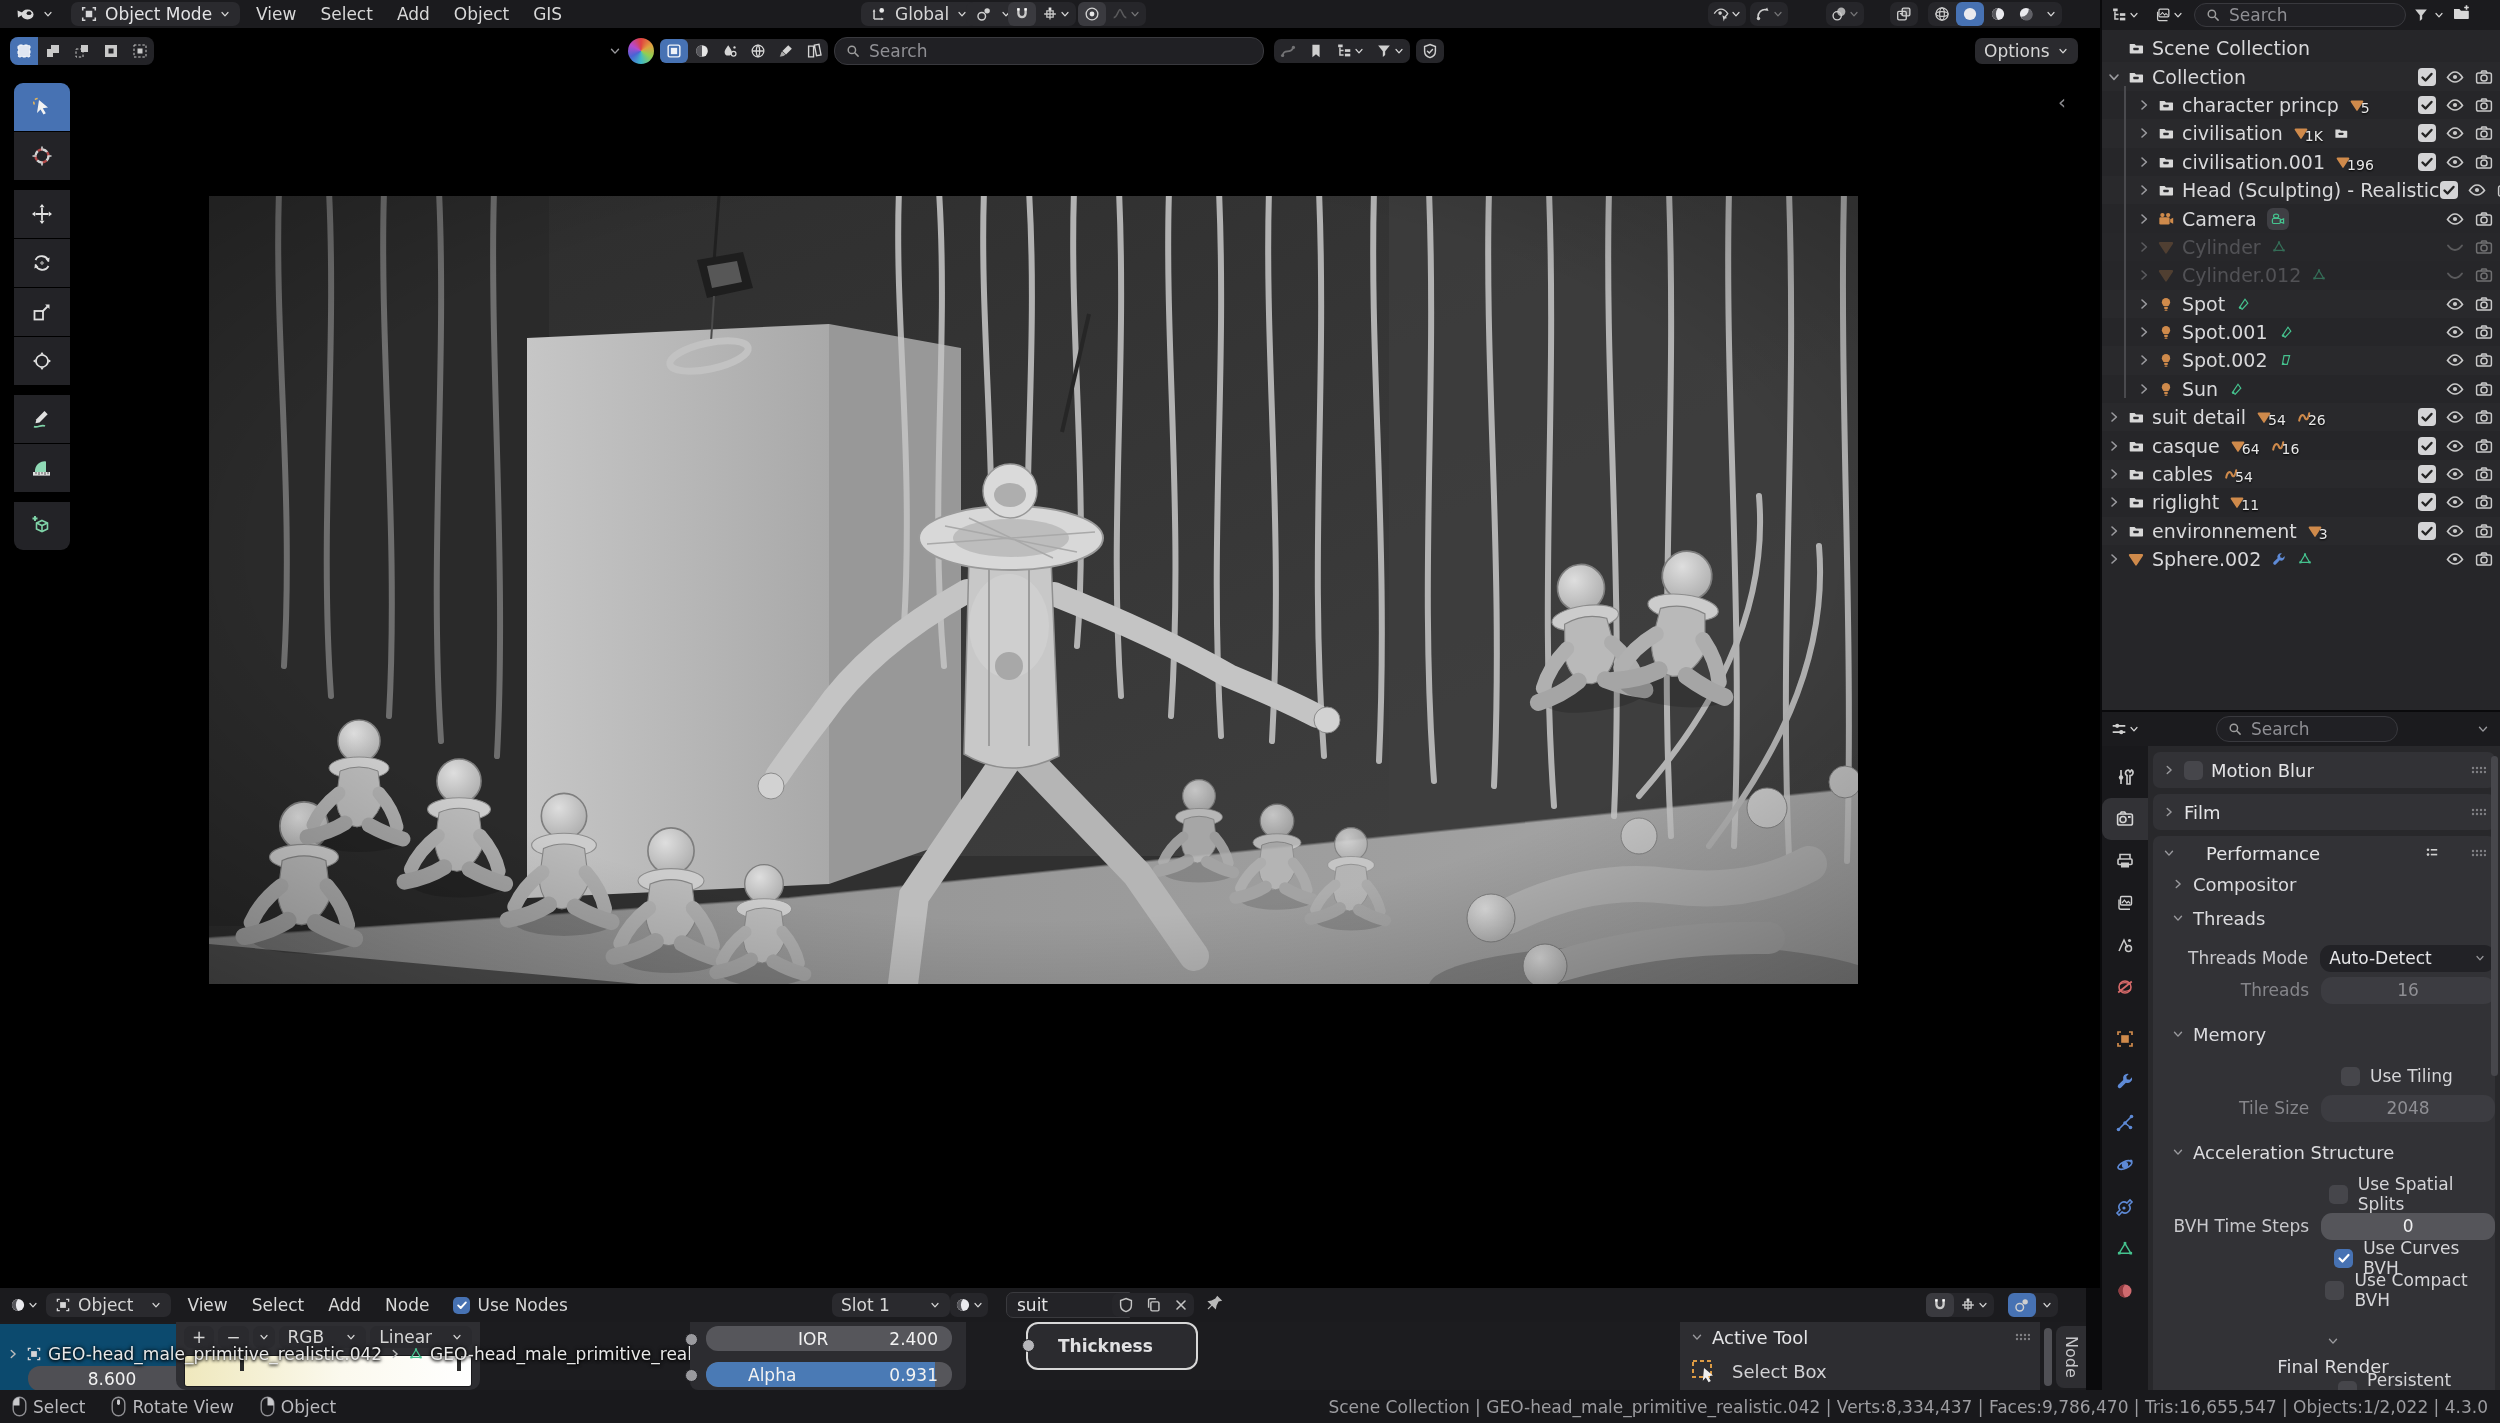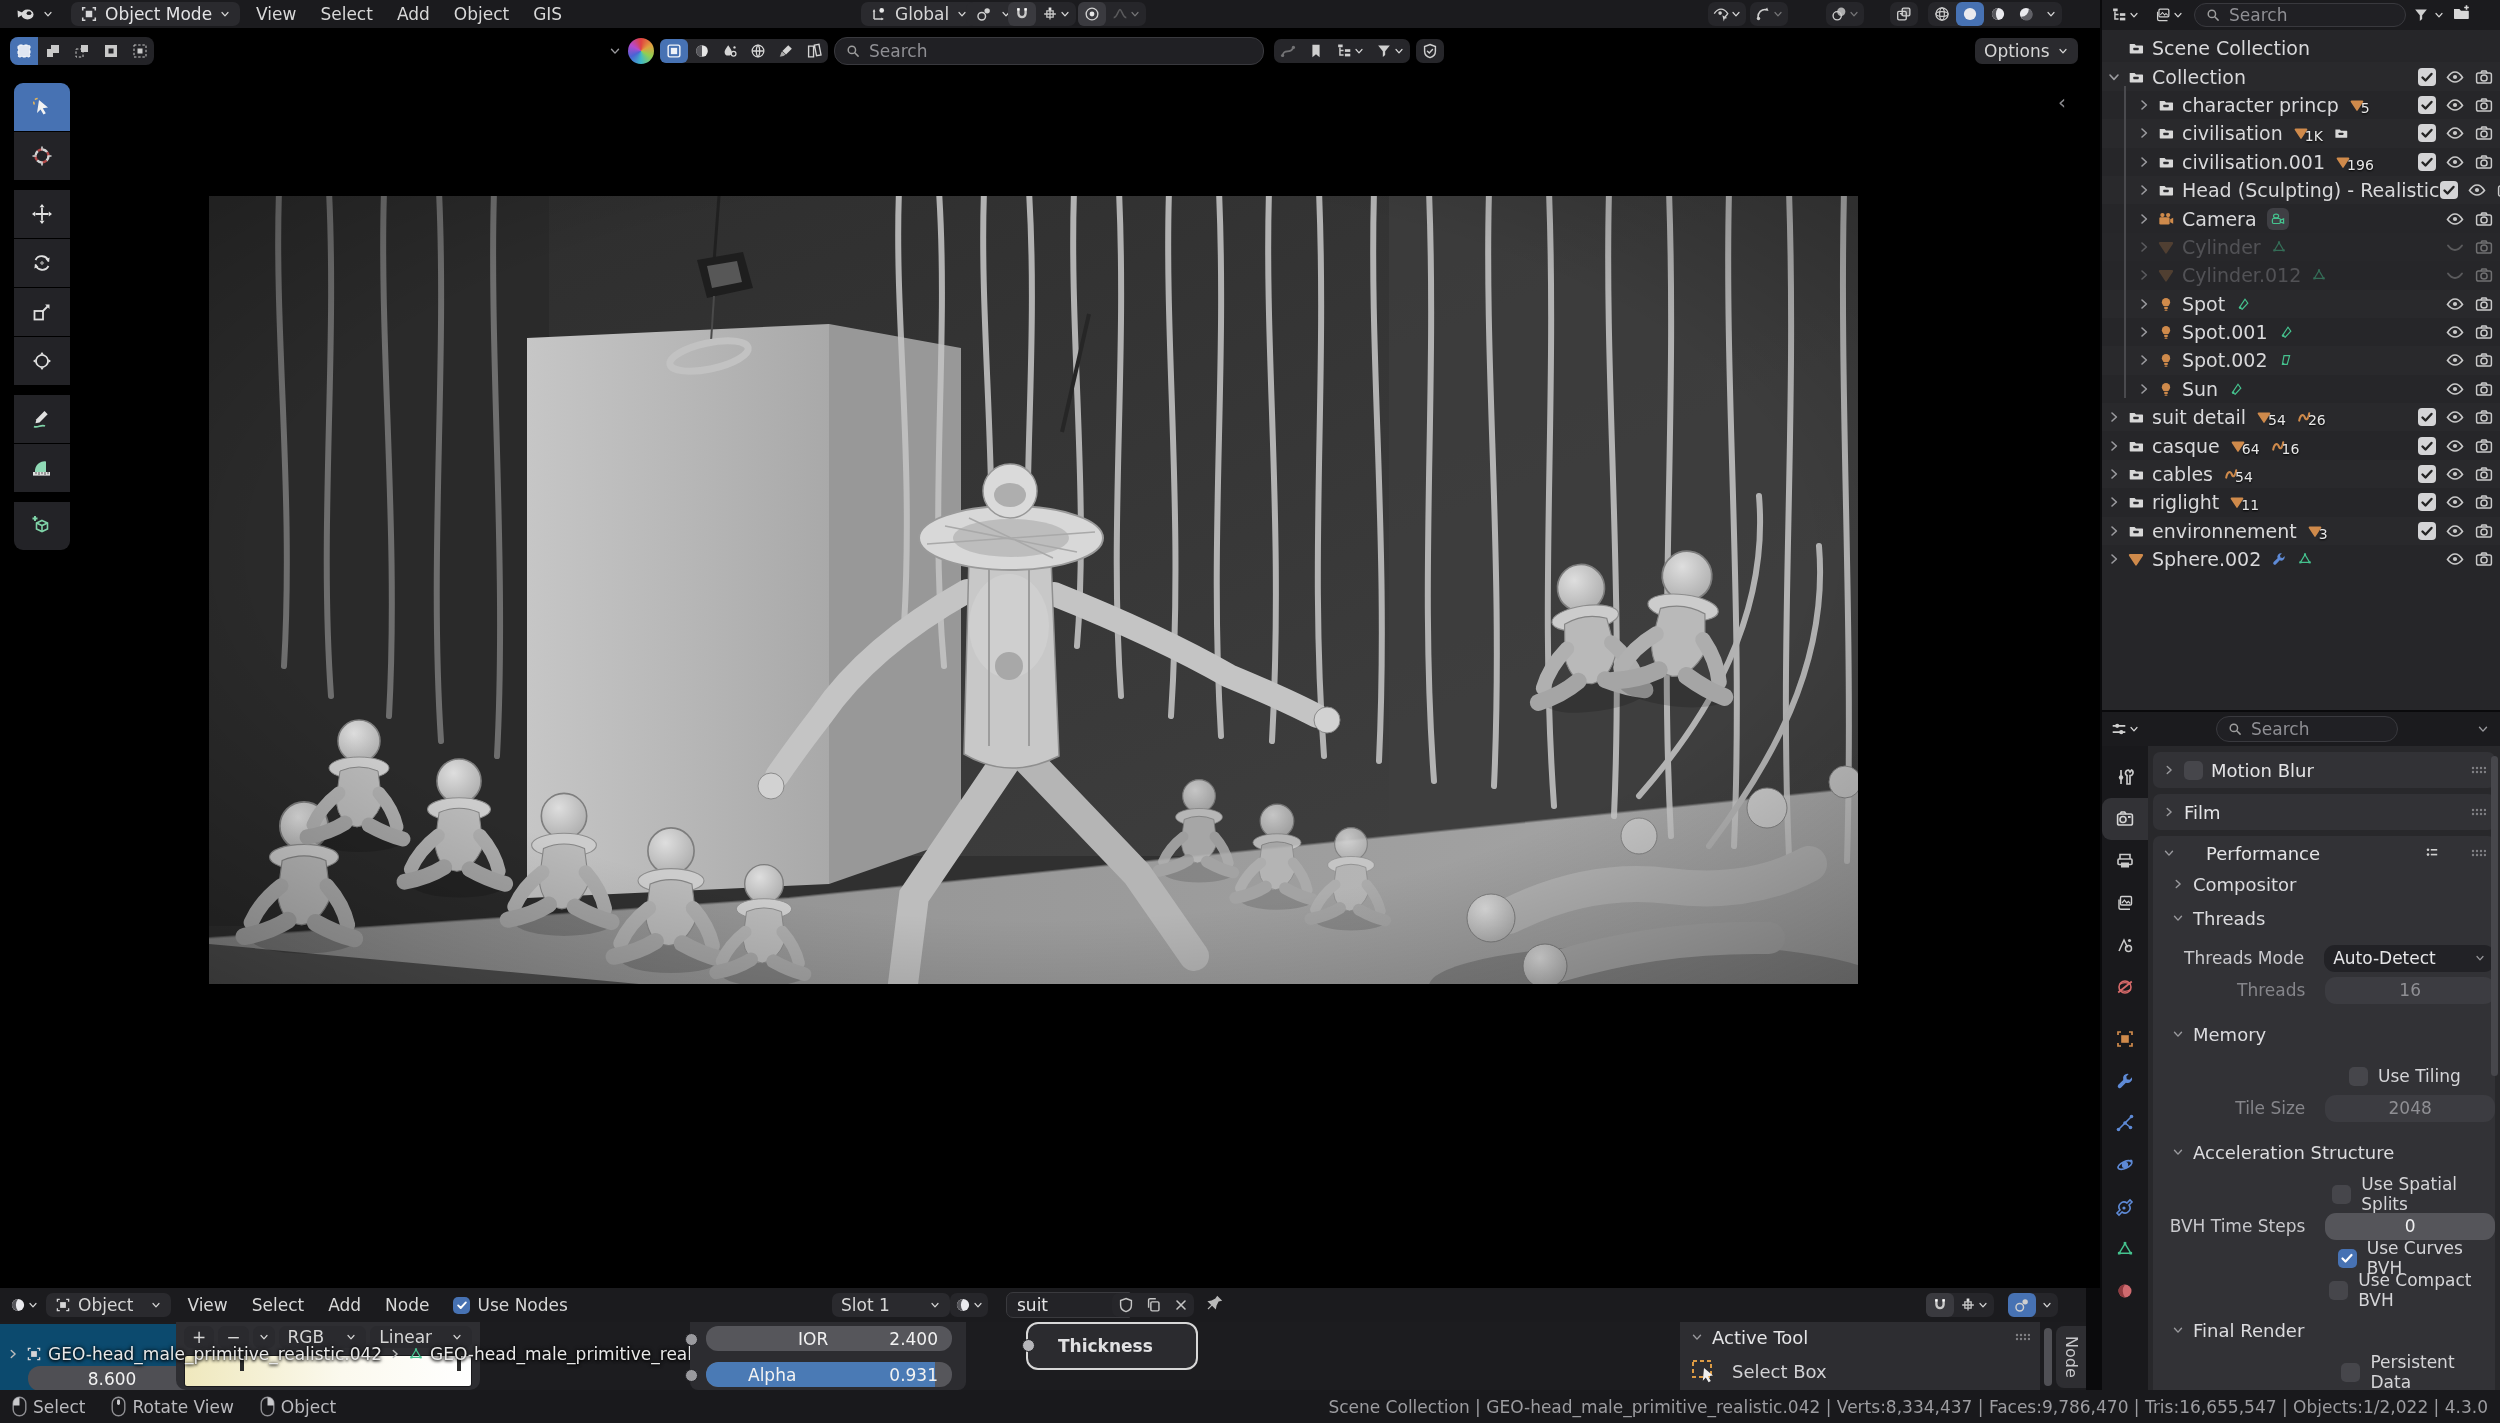--- a/index.html
+++ b/index.html
@@ -47,21 +47,21 @@
   .tspace{width:18px;height:18px;}
   .orng{color:#cf8a4b;}
   
   #properties{left:2102px;top:712px;width:398px;height:678px;background:#28282b;}
   .ptab{width:46px;height:42px;display:flex;align-items:center;justify-content:center;}
   .ptab.on{background:#323236;border-radius:9px 0 0 9px;}
   .panel{background:#323236;border-radius:7px;margin:0 5px 6px 5px;}
   .phead{display:flex;align-items:center;height:36px;padding:0 9px;gap:8px;color:#e4e4e6;font-size:18px;}
   .psub{display:flex;align-items:center;height:28px;padding-left:18px;gap:8px;color:#dcdcdf;font-size:18px;}
   .prow{display:flex;align-items:center;height:28px;}
-  .plab{width:176px;text-align:right;padding-right:20px;color:#c8c8cc;font-size:17px;white-space:nowrap;}
+  .plab{width:176px;text-align:right;padding-right:12px;color:#c8c8cc;font-size:17px;white-space:nowrap;}
   .plab.dis{color:#85858a;}
   .pfield{width:196px;height:27px;border-radius:11px;display:flex;align-items:center;justify-content:center;font-size:17px;}
   .drop{background:#222226;justify-content:space-between;padding:0 9px;box-sizing:border-box;width:196px;}
   .num{background:#55555a;color:#f0f0f1;}
   .num.dis{background:#3c3c41;color:#8f8f94;}
   .bcheck{width:19px;height:19px;border-radius:5px;background:#46464b;flex:none;}
   .bcheck.on{background:#4772b3;display:flex;align-items:center;justify-content:center;}
   .cklab{margin-left:10px;font-size:17px;color:#d5d5d8;}
   
   #shader{left:0;top:1288px;width:2086px;height:102px;background:#1c1c1f;}
@@ -1866,21 +1866,21 @@
                 </svg>
               </span>
             </span>
           <span class="cklab">Use Curves BVH</span>
         </div>
         <div class="prow" style="margin-top:4px;">
           <span class="plab"></span>
           <span class="bcheck"></span>
           <span class="cklab">Use Compact BVH</span>
         </div>
-        <div class="psub" style="margin-top:12px;">
+        <div class="psub" style="margin-top:30px;flex-direction:column;">
           <span class="i14" style="color:#9b9b9f;">
               <svg viewBox="0 0 20 20" fill="none">
                 <path d="M5 7.5 10 13l5-5.5" stroke="currentColor" stroke-width="2" stroke-linecap="round" stroke-linejoin="round"></path>
               </svg>
             </span>
           <span>Final Render</span>
         </div>
         <div class="prow" style="margin-top:14px;">
           <span class="plab"></span>
           <span class="bcheck"></span>

